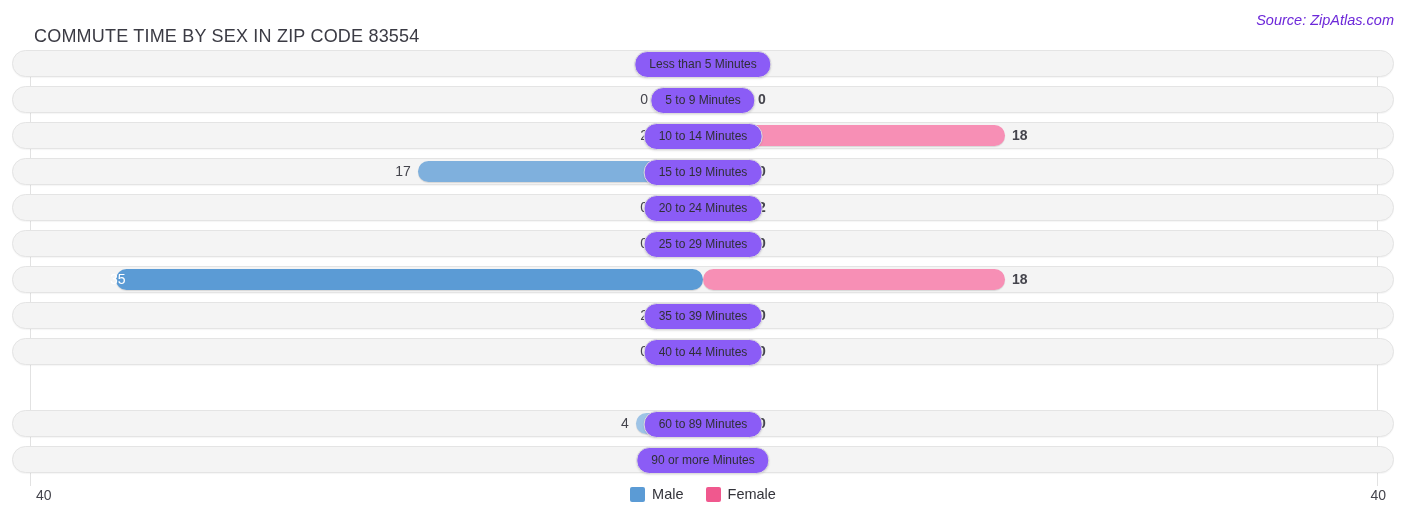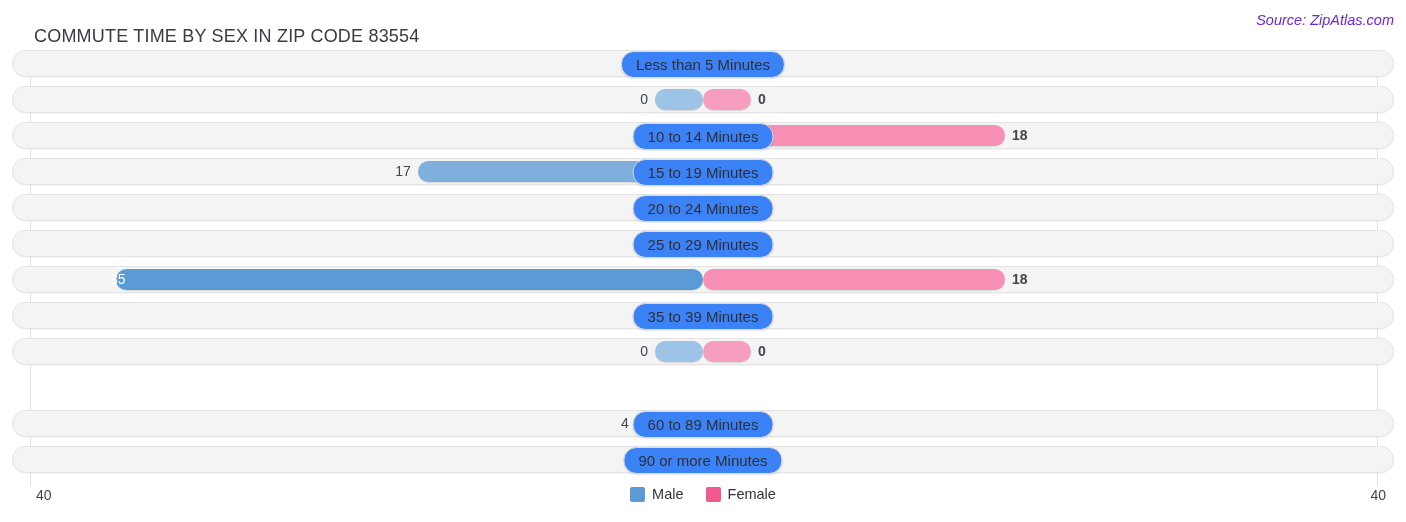--- a/index.html
+++ b/index.html
@@ -52,25 +52,25 @@
     font-size:14px;color:#44444c;white-space:nowrap;
   }
   .val.male{text-align:right;}
   .val.female{text-align:left;font-weight:bold;}
   .val.inside{color:#ffffff;}
 
   .pill{
     position:absolute;left:50%;top:1px;
     transform:translateX(-50%);
     height:25px;line-height:25px;
-    background:#3b82f6;
+    background:#8b5cf6;
     border:1px solid #dcdcdc;
     border-radius:13px;
     padding:0 14px;
-    font-size:15px;color:#2f2f36;
+    font-size:12px;color:#2f2f36;
     white-space:nowrap;
     box-shadow:0 1px 2px rgba(0,0,0,.10);
   }
 
   .axis{
     position:absolute;top:487px;
     font-size:14px;color:#44444c;
   }
   .axis.left{left:36px;}
   .axis.right{right:20px;}
@@ -101,20 +101,21 @@
         <div class="bar female" style="width: 50.325px; background: rgb(247, 157, 192);"></div>
         <div class="val female" style="left: calc(50% + 57.325px);">3</div>
         <div class="pill">Less than 5 Minutes</div>
       </div>
       <div class="row" style="top: 36px;">
         <div class="track"></div>
         <div class="bar male" style="width: 48px; background: rgb(157, 195, 230);"></div>
         <div class="val male" style="right: calc(50% + 55px);">0</div>
         <div class="bar female" style="width: 48px; background: rgb(247, 157, 192);"></div>
         <div class="val female" style="left: calc(50% + 55px);">0</div>
+        <div class="pill">5 to 9 Minutes</div>
       </div>
       <div class="row" style="top: 72px;">
         <div class="track"></div>
         <div class="bar male" style="width: 48px; background: rgb(157, 195, 230);"></div>
         <div class="val male" style="right: calc(50% + 55px);">2</div>
         <div class="bar female" style="width: 301.95px; background: rgb(247, 143, 181);"></div>
         <div class="val female" style="left: calc(50% + 308.95px);">18</div>
         <div class="pill">10 to 14 Minutes</div>
       </div>
       <div class="row" style="top: 108px;">
@@ -155,20 +156,21 @@
         <div class="bar female" style="width: 48px; background: rgb(247, 157, 192);"></div>
         <div class="val female" style="left: calc(50% + 55px);">0</div>
         <div class="pill">35 to 39 Minutes</div>
       </div>
       <div class="row" style="top: 288px;">
         <div class="track"></div>
         <div class="bar male" style="width: 48px; background: rgb(157, 195, 230);"></div>
         <div class="val male" style="right: calc(50% + 55px);">0</div>
         <div class="bar female" style="width: 48px; background: rgb(247, 157, 192);"></div>
         <div class="val female" style="left: calc(50% + 55px);">0</div>
+        <div class="pill">40 to 44 Minutes</div>
       </div>
       <div class="row" style="top: 360px;">
         <div class="track"></div>
         <div class="bar male" style="width: 67.1px; background: rgb(157, 195, 230);"></div>
         <div class="val male" style="right: calc(50% + 74.1px);">4</div>
         <div class="bar female" style="width: 48px; background: rgb(247, 157, 192);"></div>
         <div class="val female" style="left: calc(50% + 55px);">0</div>
         <div class="pill">60 to 89 Minutes</div>
       </div>
       <div class="row" style="top: 396px;">

